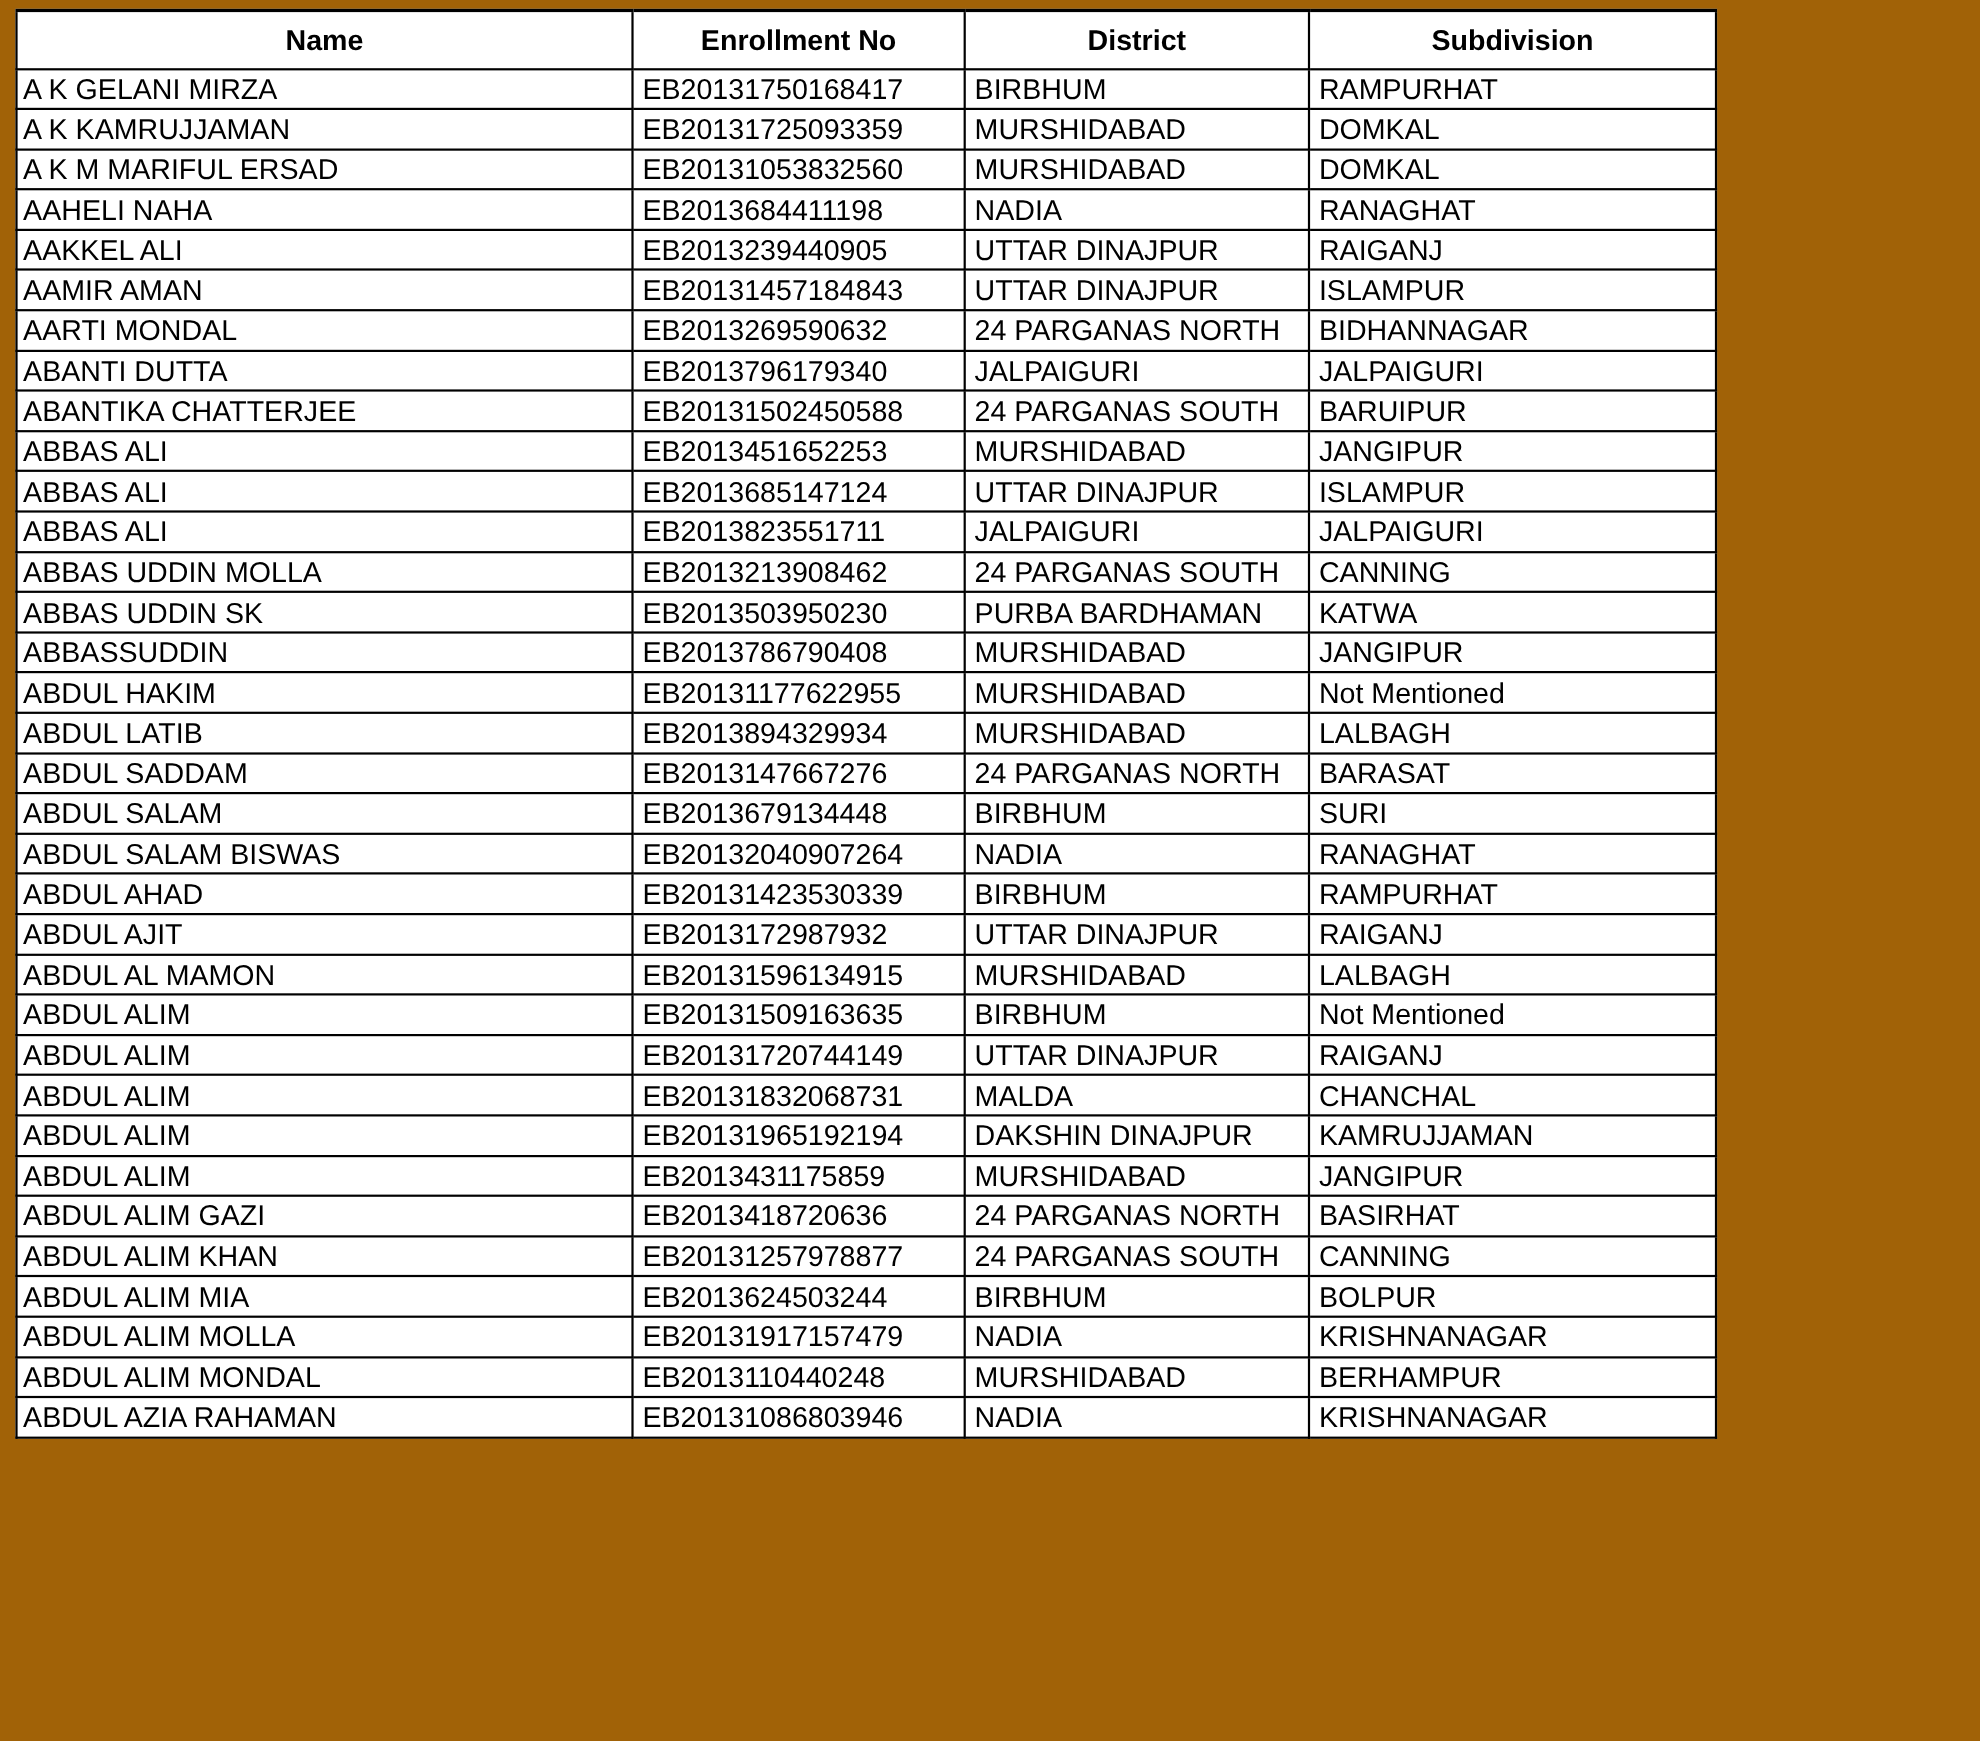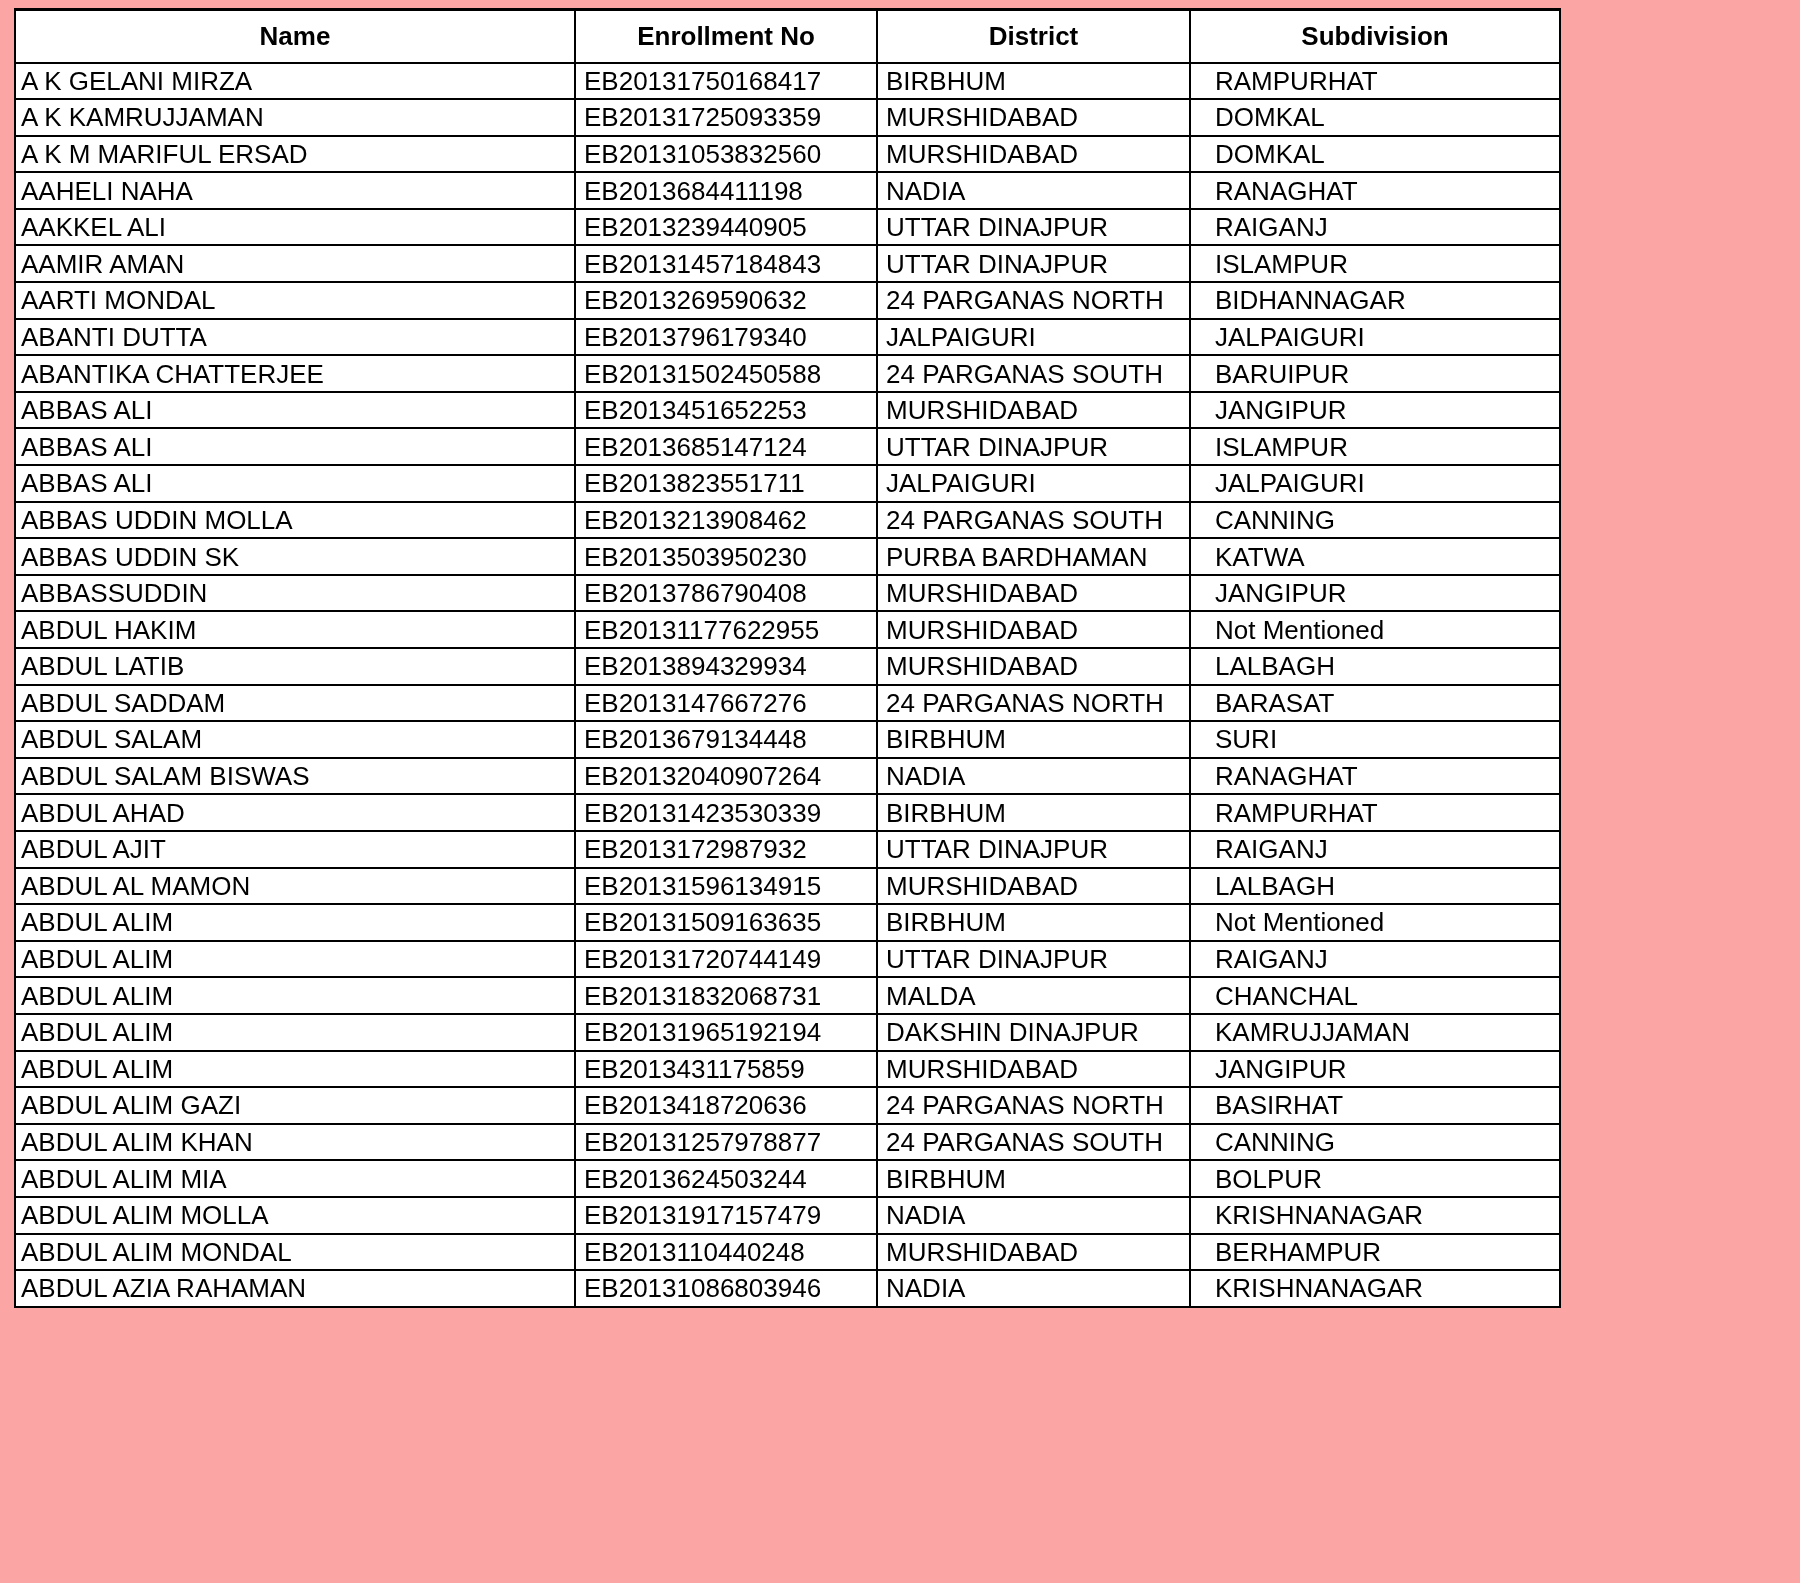--- a/index.html
+++ b/index.html
@@ -6,21 +6,21 @@
   html, body {
     margin: 0;
     padding: 0;
     background: #ffffff;
     font-family: "Liberation Sans", sans-serif;
   }
   #page {
     width: 1800px;
     height: 1583px;
     position: relative;
-    background: #fca5a5;
+    background: #a16207;
     overflow: hidden;
   }
   #table-wrap {
     position: absolute;
     left: 14px;
     top: 8px;
     width: 1545px;
   }
   table.roster {
     border-collapse: collapse;
@@ -56,21 +56,21 @@
     text-align: left;
     height: 36.6px;
     padding: 0 4px 0 5px;
     vertical-align: middle;
     border-top-width: 2px;
     border-bottom-width: 2px;
   }
   table.roster tbody tr td.cell-name     { padding-left: 5px; }
   table.roster tbody tr td.cell-enroll   { padding-left: 8px; }
   table.roster tbody tr td.cell-district { padding-left: 8px; }
-  table.roster tbody tr td.cell-subdiv   { padding-left: 24px; }
+  table.roster tbody tr td.cell-subdiv   { padding-left: 8px; }
 </style>
 </head>
 <body>
 
 <div id="page">
   <div id="table-wrap">
     <table class="roster">
       <colgroup>
         <col class="c-name">
         <col class="c-enroll">

